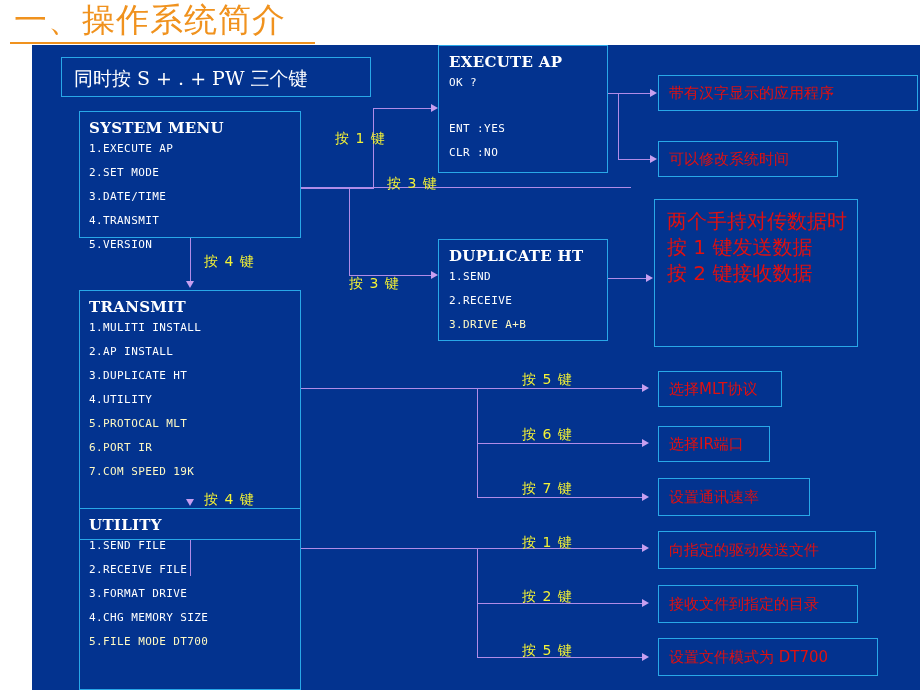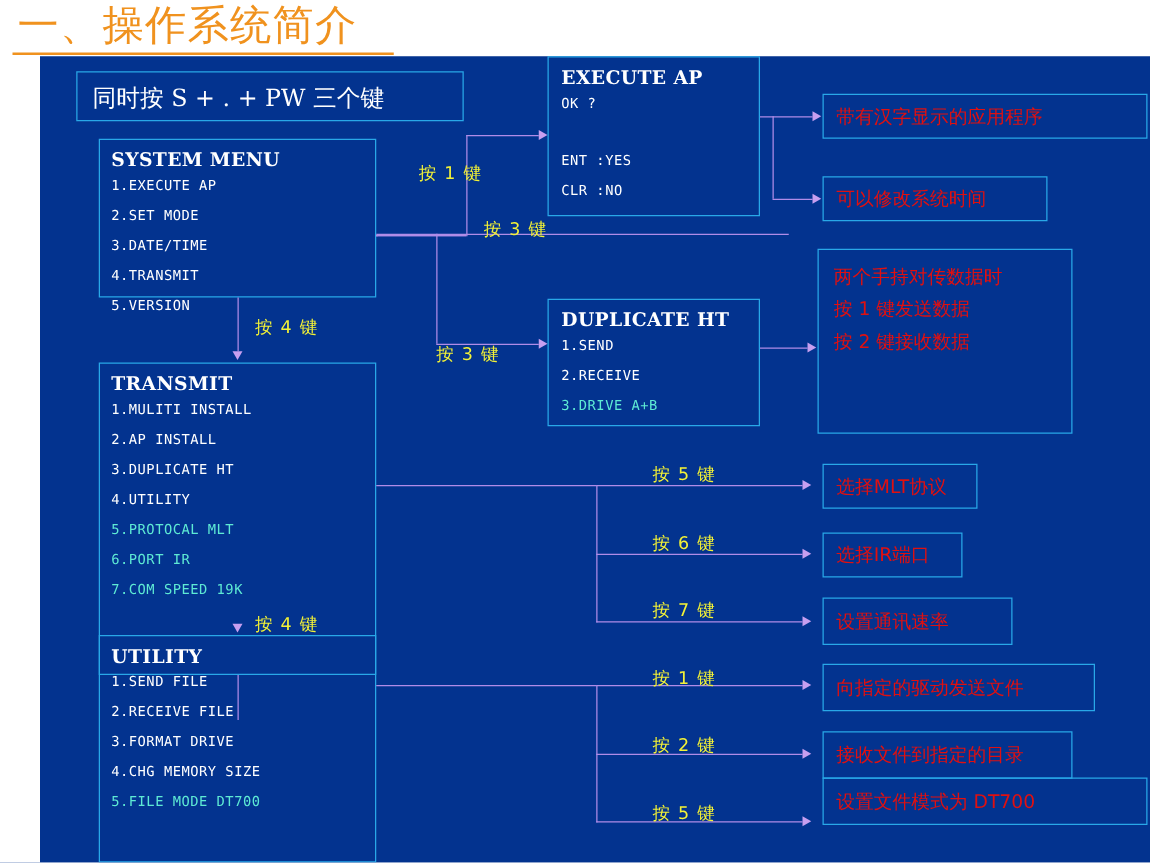--- a/index.html
+++ b/index.html
@@ -45,33 +45,33 @@
     color:#ffffff;
   }
   .menu-title{
     font-weight:bold;font-size:15px;letter-spacing:0.3px;
     white-space:nowrap;
   }
   .menu-item{
     font-size:11px;letter-spacing:0.4px;white-space:nowrap;
     font-family:"DejaVu Sans Mono","Liberation Mono",monospace;
   }
-  .menu-item.red{color:#5eead4;}
+  .menu-item.red{color:#fef9c3;}
 
   .cn-box{
     font-family:"DejaVu Sans","Liberation Sans",sans-serif;
     color:#e01010;
     display:flex;align-items:center;
     padding-left:10px;
     font-size:15px;
     white-space:nowrap;
   }
   .cn-multi{
     font-family:"DejaVu Sans","Liberation Sans",sans-serif;
-    color:#e01010;font-size:15px;
+    color:#e01010;font-size:20px;
     padding:8px 0 0 12px;line-height:26px;white-space:nowrap;
   }
 
   
   .klabel{
     position:absolute;
     color:#f2f23a;
     font-family:"DejaVu Sans","Liberation Sans",sans-serif;
     font-size:14px;
     white-space:nowrap;
@@ -183,21 +183,21 @@
     </div>
 
     <div class="box cn-box" style="left:626px;top:486px;width:218px;height:38px;">
       <span>向指定的驱动发送文件</span>
     </div>
 
     <div class="box cn-box" style="left:626px;top:540px;width:200px;height:38px;">
       <span>接收文件到指定的目录</span>
     </div>
 
-    <div class="box cn-box" style="left:626px;top:577px;width:260px;height:38px;">
+    <div class="box cn-box" style="left:626px;top:593px;width:220px;height:38px;">
       <span>设置文件模式为 DT700</span>
     </div>
 
     <div class="ln lnh" style="left:269px;top:143px;width:72px;"></div>
     <div class="ln lnv" style="left:341px;top:63px;height:81px;"></div>
     <div class="ln lnh" style="left:341px;top:63px;width:58px;"></div>
     <div class="arrow-r" style="left:399px;top:59px;"></div>
 
     <div class="ln lnh" style="left:576px;top:48px;width:42px;"></div>
     <div class="arrow-r" style="left:618px;top:44px;"></div>

